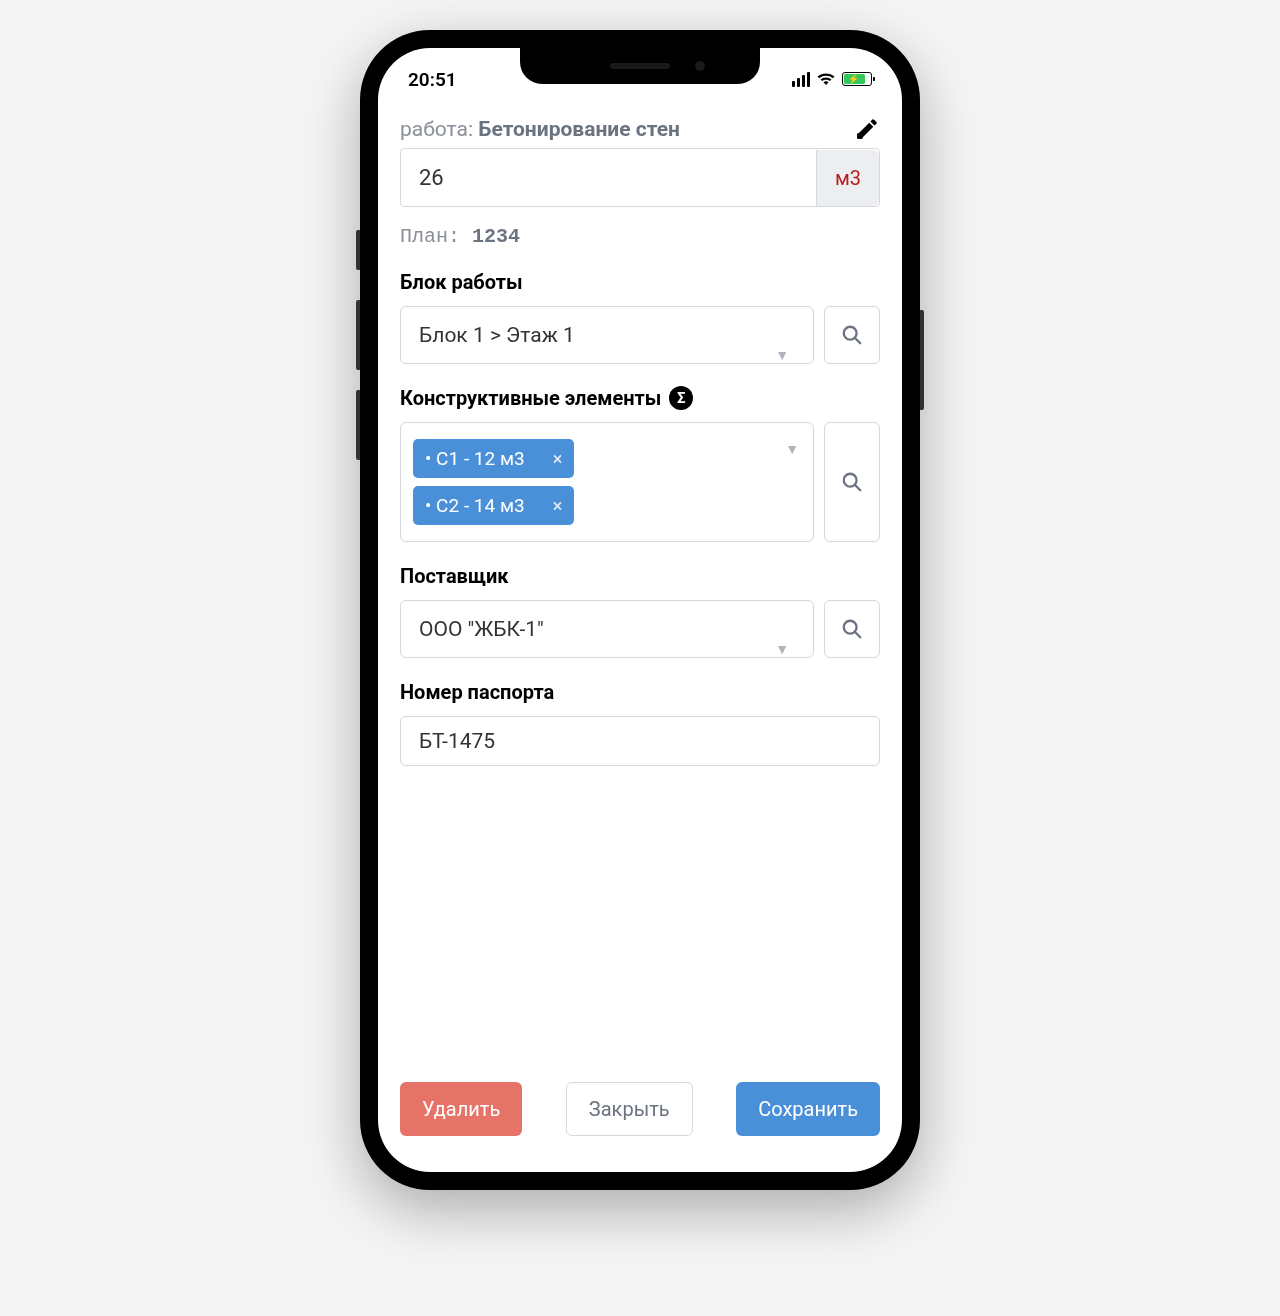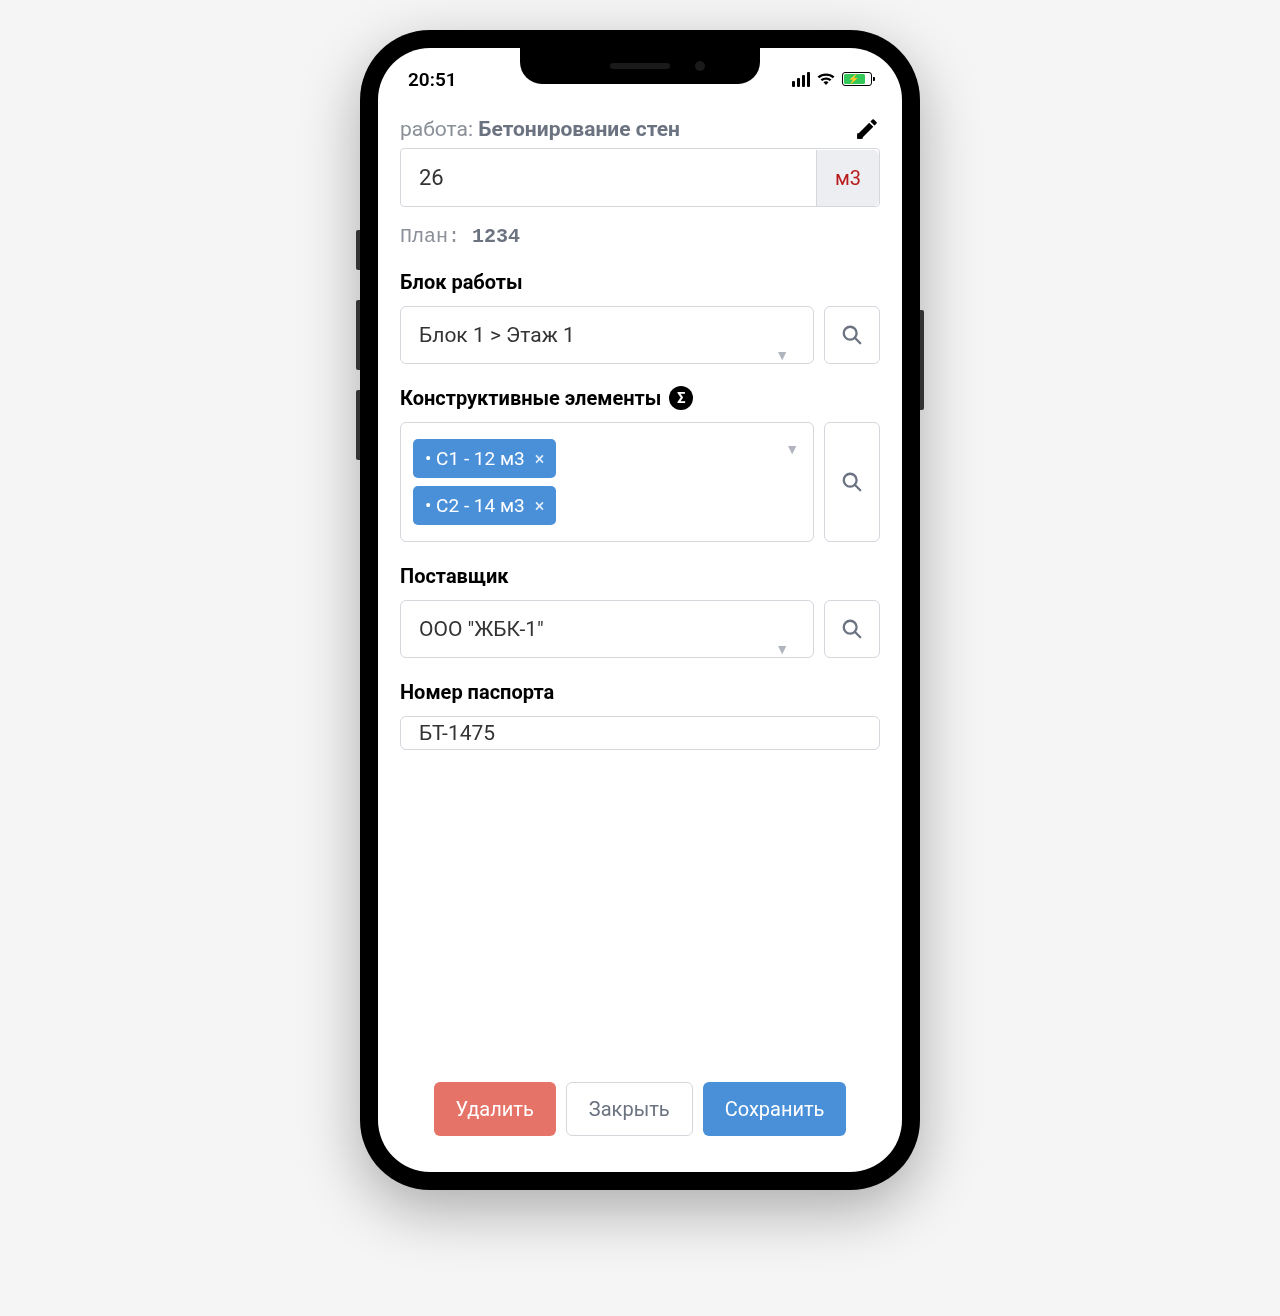--- a/index.html
+++ b/index.html
@@ -282,41 +282,41 @@
     }
     .tag {
       display: inline-flex;
       align-items: center;
       background: #4a90d9;
       color: #fff;
       border-radius: 5px;
       padding: 8px 12px;
       font-size: 19px;
       margin: 4px 4px 4px 0;
-      gap: 10px;
+      gap: 28px;
     }
     .tag-x {
       color: rgba(255,255,255,0.85);
       font-size: 18px;
       cursor: pointer;
     }
     .input-single {
       border: 1px solid #d4d7dc;
       border-radius: 6px;
       background: #fff;
-      padding: 4px 18px;
+      padding: 12px 18px;
       font-size: 21px;
       color: #333;
       margin-bottom: 22px;
     }
     .spacer { flex: 1; }
     .footer-buttons {
       display: flex;
       gap: 10px;
-      justify-content: center;
+      justify-content: space-between;
       padding-bottom: 36px;
     }
     .btn {
       padding: 14px 22px;
       border-radius: 6px;
       font-size: 20px;
       border: none;
       cursor: pointer;
       font-family: inherit;
     }

